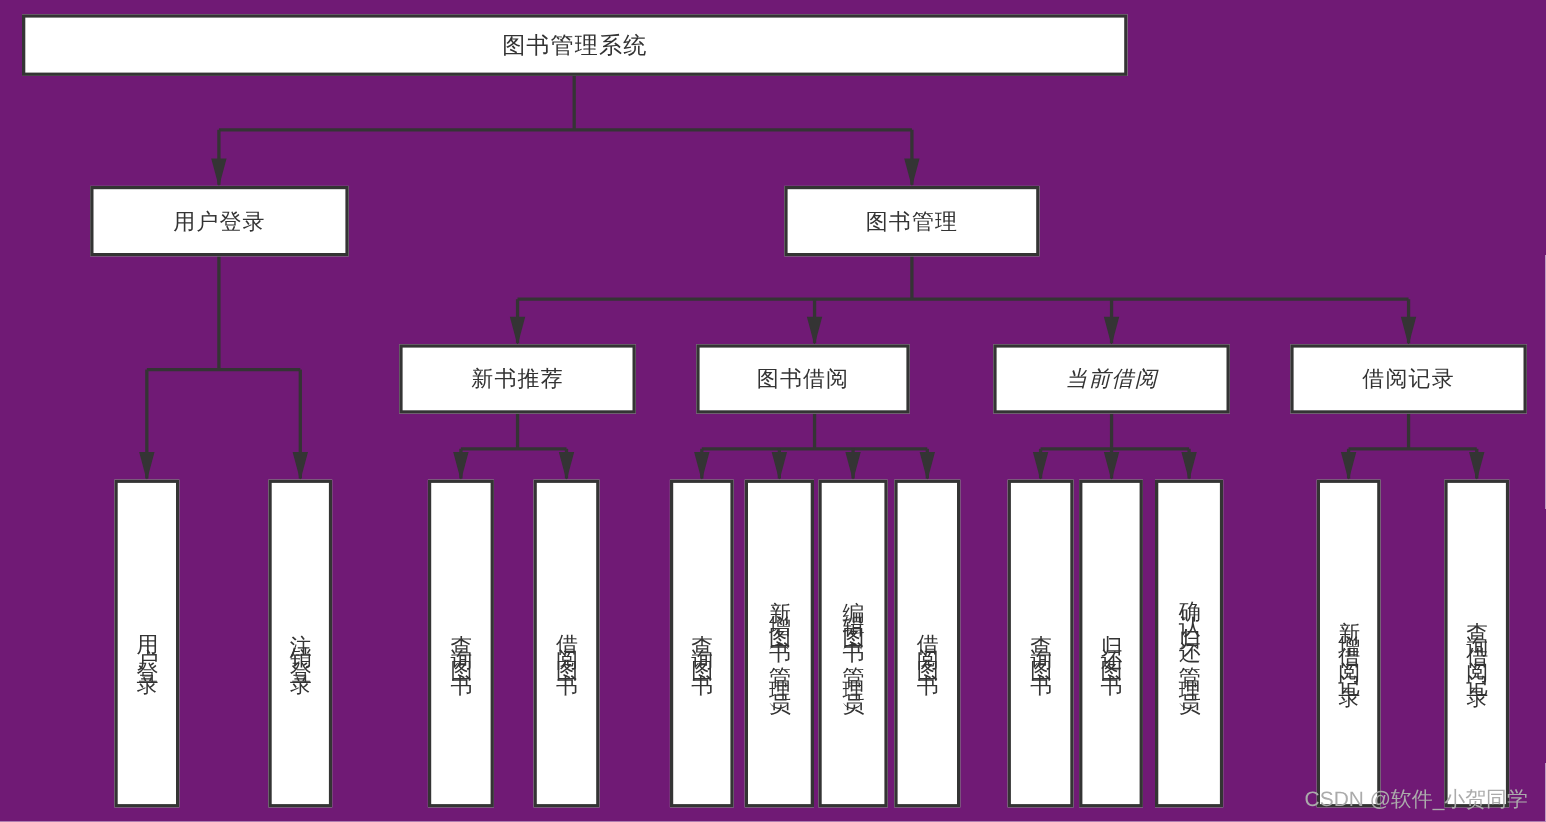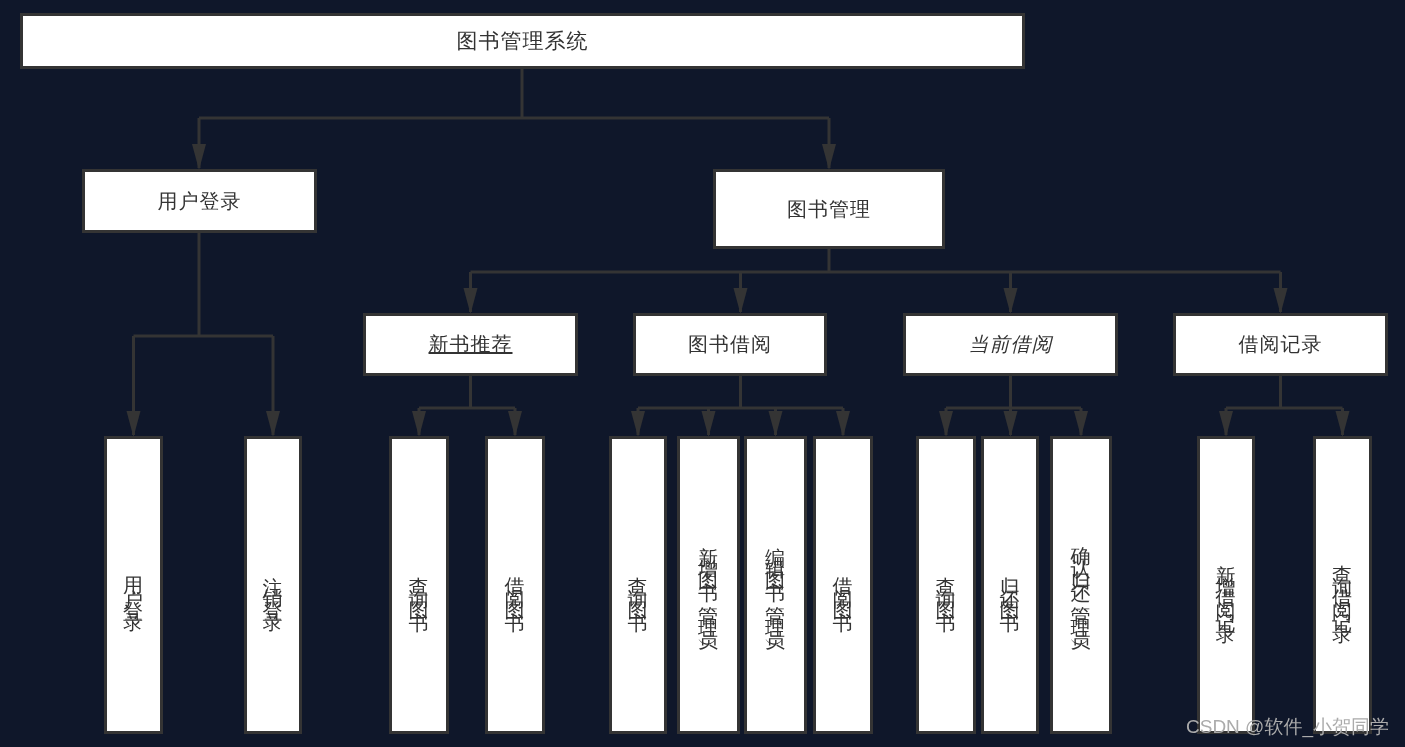--- a/index.html
+++ b/index.html
@@ -1,19 +1,19 @@
 <!DOCTYPE html>
 <html><head>
 <meta charset="utf-8">
 <style>
   html,body{margin:0;padding:0;background:#ffffff;}
   .canvas{
     position:relative;
     width:1405px;height:747px;
-    background:#0f172a;
+    background:#701a75;
     font-family:"Liberation Sans","DejaVu Sans",sans-serif;
     overflow:hidden;
   }
   .connectors{position:absolute;left:0;top:0;z-index:0;}
   .box{
     position:absolute;
     box-sizing:border-box;
     border:3px solid #343434;
     background:#ffffff;
     display:flex;
@@ -112,25 +112,25 @@
     </g>
   </svg>
 
   <div class="box" style="left:20px;top:13px;width:1005px;height:56px;">
     <span class="hlabel root-label">图书管理系统</span>
   </div>
 
   <div class="box" style="left:82px;top:169px;width:235px;height:64px;">
     <span class="hlabel">用户登录</span>
   </div>
-  <div class="box" style="left:713px;top:169px;width:232px;height:80px;align-items:center;">
+  <div class="box" style="left:713px;top:169px;width:232px;height:64px;align-items:center;">
     <span class="hlabel">图书管理</span>
   </div>
 
-  <div class="box" style="left:363px;top:313px;width:215px;height:63px;text-decoration:underline;">
+  <div class="box" style="left:363px;top:313px;width:215px;height:63px;">
     <span class="hlabel">新书推荐</span>
   </div>
   <div class="box" style="left:633px;top:313px;width:194px;height:63px;">
     <span class="hlabel">图书借阅</span>
   </div>
   <div class="box" style="left:903px;top:313px;width:215px;height:63px;font-style:italic;">
     <span class="hlabel">当前借阅</span>
   </div>
   <div class="box" style="left:1173px;top:313px;width:215px;height:63px;align-items:center;">
     <span class="hlabel">借阅记录</span>

